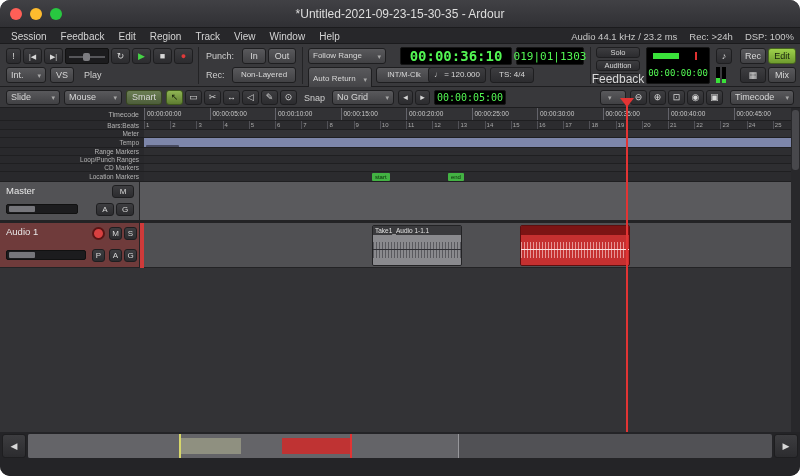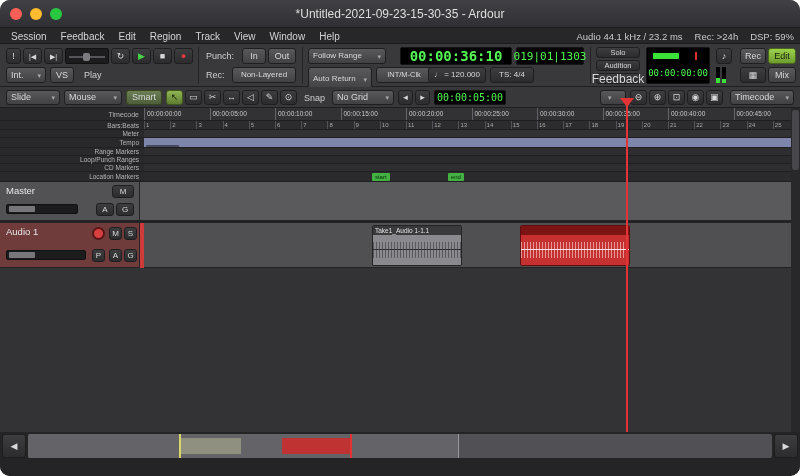--- a/index.html
+++ b/index.html
@@ -82,21 +82,21 @@
         <div class="menu-item">Edit</div>
         <div class="menu-item">Region</div>
         <div class="menu-item">Track</div>
         <div class="menu-item">View</div>
         <div class="menu-item">Window</div>
         <div class="menu-item">Help</div>
       </div>
     <div id="menu-status">
       <span>Audio 44.1 kHz / 23.2 ms</span>
       <span>Rec: &gt;24h</span>
-      <span>DSP: 59%</span>
+      <span>DSP: 100%</span>
     </div>
   </div>
 
   <div id="toolbar">
     <div class="btn dark abs" style="left:6px;top:4px;width:15px;height:16px">!</div>
     <div class="btn dark abs" style="left:23px;top:4px;width:19px;height:16px;font-size:7px">|◀</div>
     <div class="btn dark abs" style="left:44px;top:4px;width:19px;height:16px;font-size:7px">▶|</div>
     <div class="abs" style="left:65px;top:4px;width:44px;height:16px;background:#1c1c1e;border:1px solid #111;border-radius:2px">
       <div class="abs" style="left:3px;right:3px;top:7px;height:2px;background:#56565a"></div>
       <div class="abs" style="left:17px;top:4px;width:7px;height:8px;background:#7c7c80;border-radius:2px"></div>

